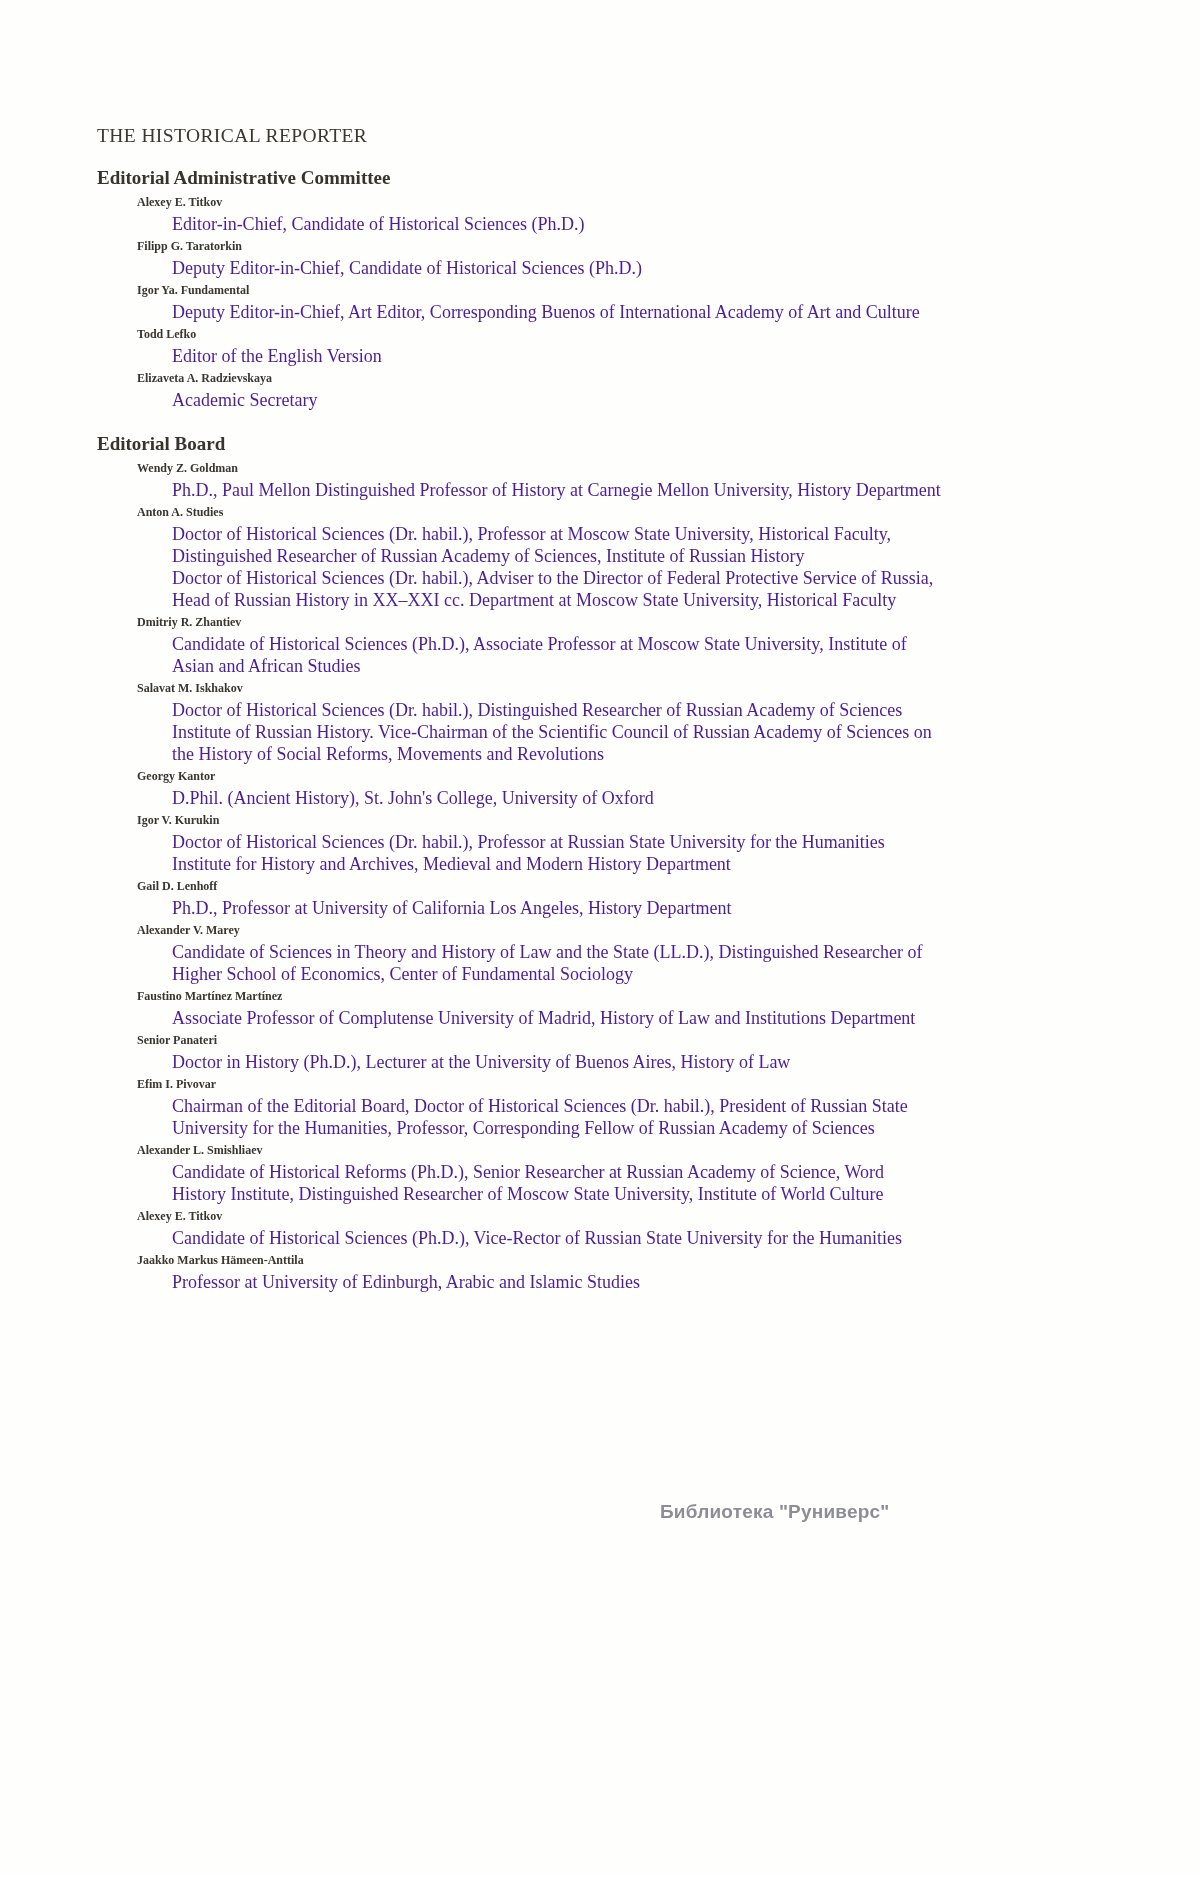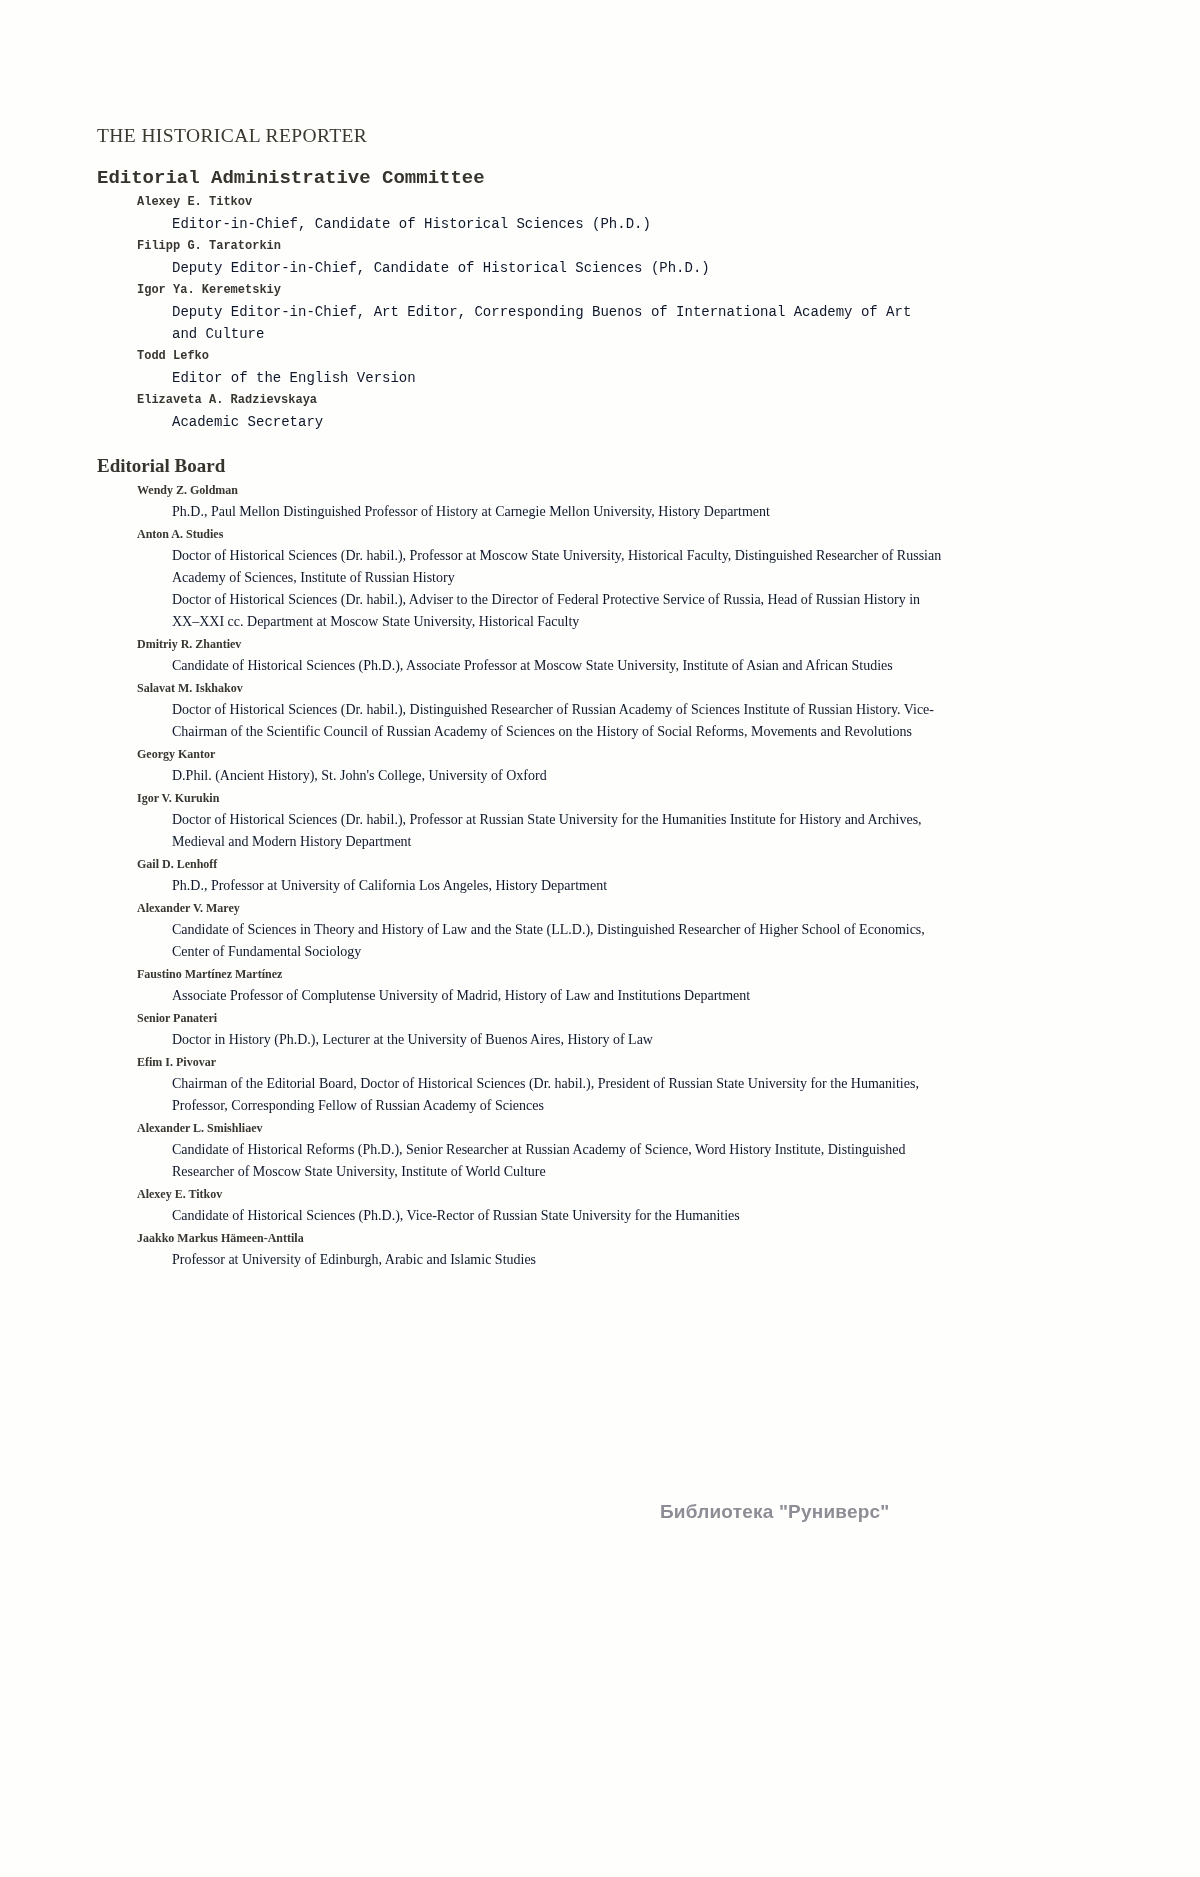--- a/index.html
+++ b/index.html
@@ -28,41 +28,40 @@
     letter-spacing: 0.4px;
     color: #3a372f;
     margin: 0 0 18px 0;
     line-height: 24px;
   }
   .section {
     margin-top: 21px;
   }
   .section:first-of-type {
     margin-top: 0;
-    font-family: Liberation Mono, monospace;
   }
   .section-heading {
     font-size: 19px;
     font-weight: bold;
     color: #37342d;
     margin: 0 0 1px 0;
     line-height: 24px;
   }
   .member-name {
     font-weight: bold;
     font-size: 12px;
     line-height: 22px;
     padding-left: 40px;
     color: #393630;
   }
   .member-role {
-    font-size: 14px;
+    font-size: 18px;
     line-height: 22px;
     padding-left: 75px;
-    color: #0f172a;
+    color: #4c1d95;
   }
   .footer-credit {
     position: absolute;
     left: 660px;
     top: 1501px;
     font-family: "Liberation Sans", "DejaVu Sans", sans-serif;
     font-weight: bold;
     font-size: 19px;
     color: #8d8d95;
     letter-spacing: 0.2px;
@@ -79,21 +78,21 @@
           <h2 class="section-heading">Editorial Administrative Committee</h2>
           <div class="member">
             <div class="member-name">Alexey E. Titkov</div>
             <div class="member-role">Editor-in-Chief, Candidate of Historical Sciences (Ph.D.)</div>
           </div>
           <div class="member">
             <div class="member-name">Filipp G. Taratorkin</div>
             <div class="member-role">Deputy Editor-in-Chief, Candidate of Historical Sciences (Ph.D.)</div>
           </div>
           <div class="member">
-            <div class="member-name">Igor Ya. Keremetskiy</div>
+            <div class="member-name">Igor Ya. Fundamental</div>
             <div class="member-role">Deputy Editor-in-Chief, Art Editor, Corresponding Buenos of International Academy of Art and Culture</div>
           </div>
           <div class="member">
             <div class="member-name">Todd Lefko</div>
             <div class="member-role">Editor of the English Version</div>
           </div>
           <div class="member">
             <div class="member-name">Elizaveta A. Radzievskaya</div>
             <div class="member-role">Academic Secretary</div>
           </div>

